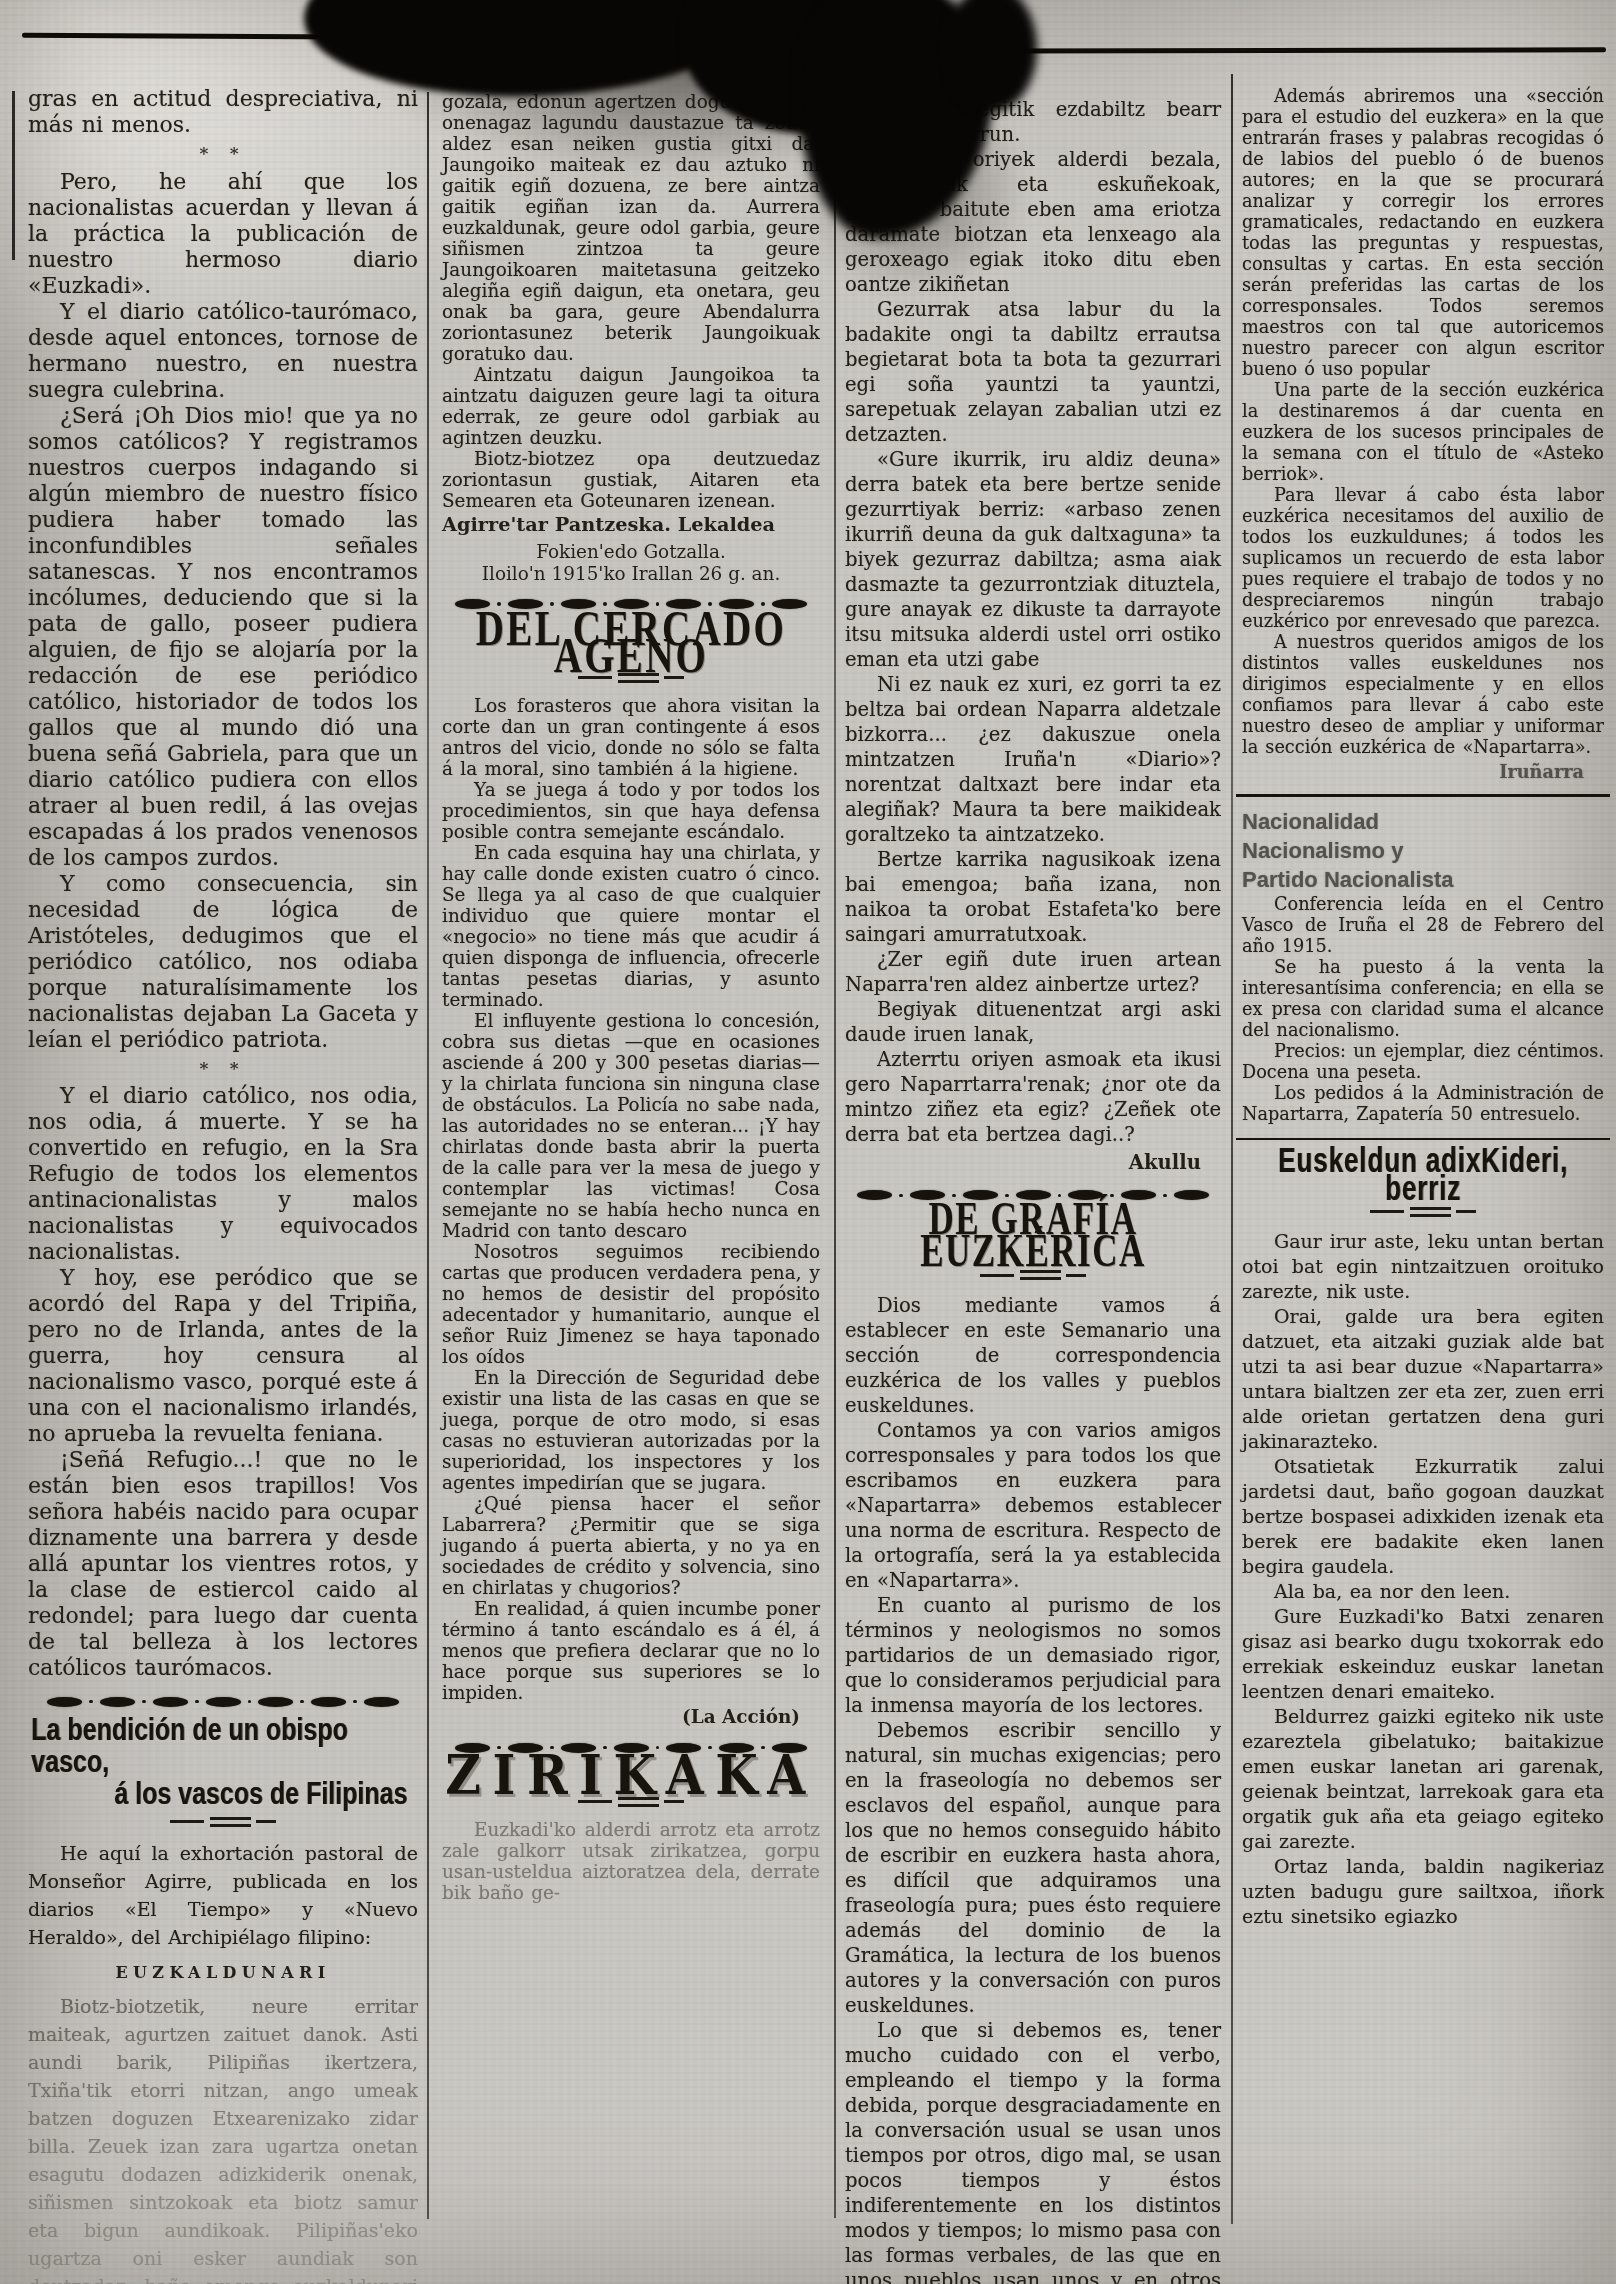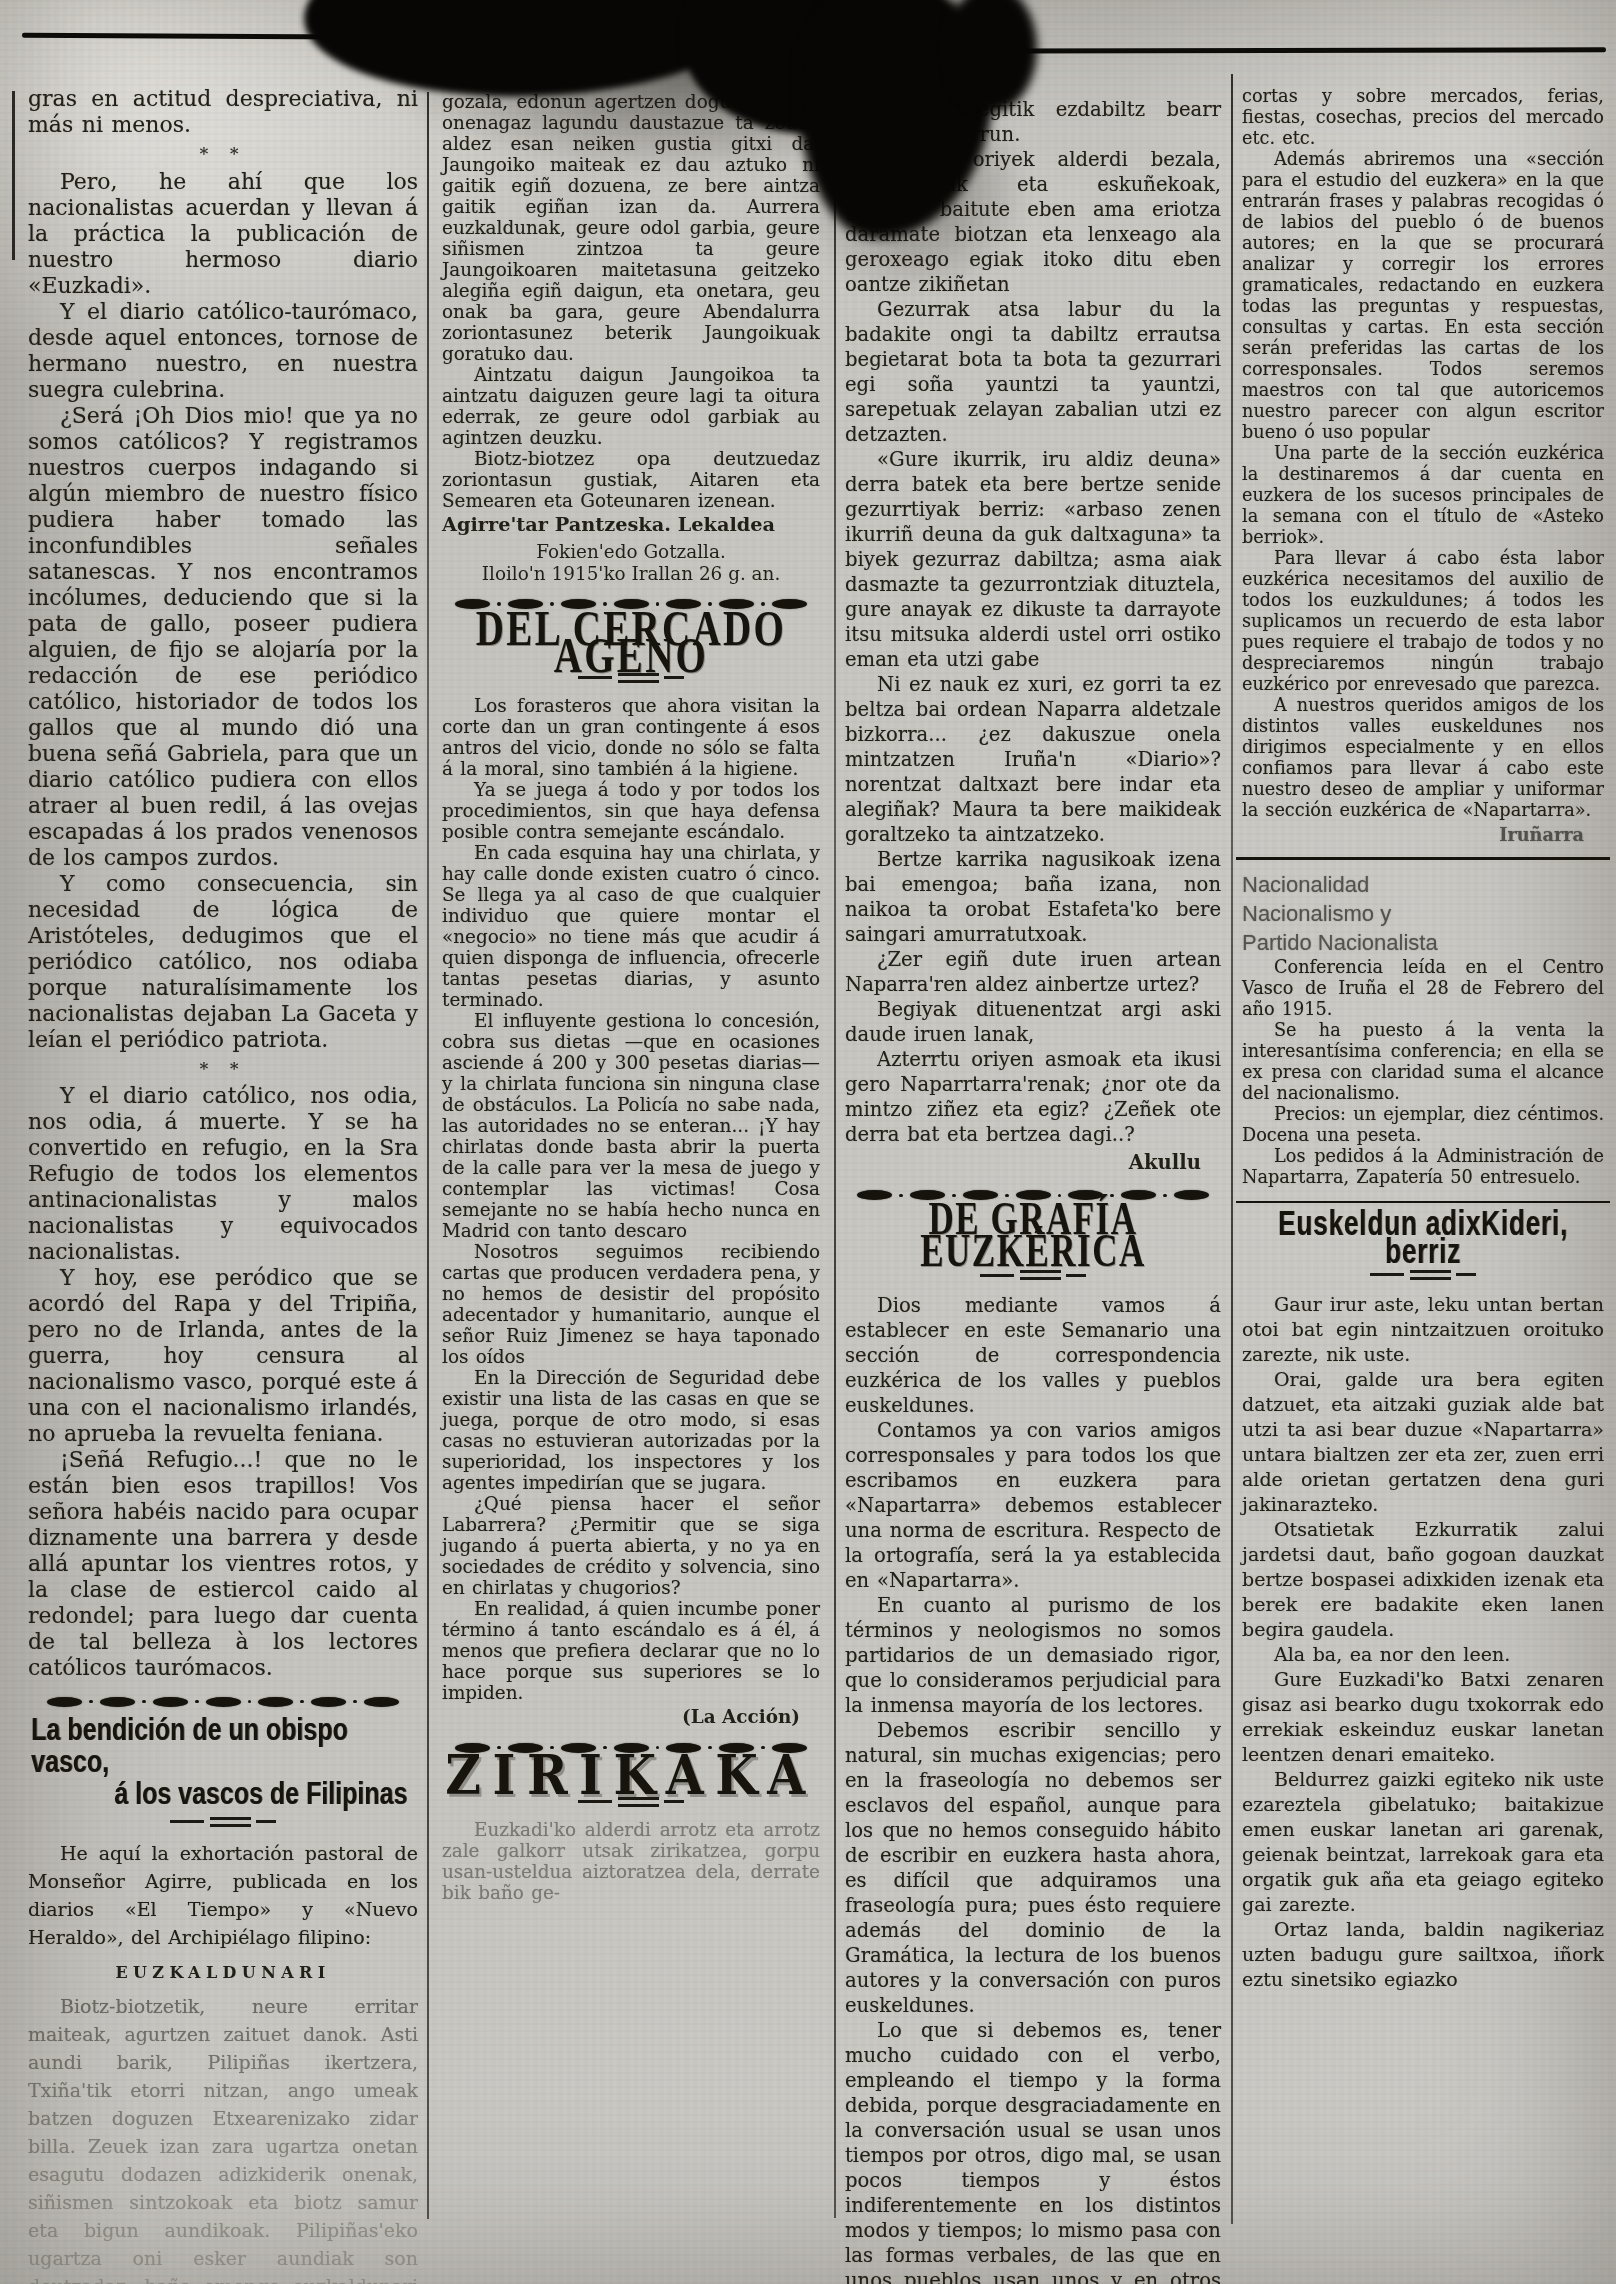--- a/index.html
+++ b/index.html
@@ -67,21 +67,21 @@
   .grafia{font-family:"Liberation Serif",serif;font-size:35px;letter-spacing:1.5px;transform:scale(1.0,1.3);margin:9.2px 0 0;text-shadow:0.8px 0.8px 0 rgba(23,20,13,.35);}
   .zirikaka{font-family:"DejaVu Serif",serif;font-size:49px;letter-spacing:11.5px;transform:scaleY(1.12);margin:12.3px 0 3.1px;text-shadow:2.3px 2.3px 0 rgba(23,20,13,.3);}
   .euskeldun{font-family:"Liberation Sans",sans-serif;font-size:27px;letter-spacing:0.8px;transform:scale(.97,1.32);margin:14px 0 1.5px;text-shadow:0.8px 0 0 rgba(23,20,13,.6);}
   .bend{font-family:"Liberation Sans",sans-serif;font-size:25px;transform:scaleY(1.22);text-shadow:0.8px 0 0 rgba(23,20,13,.6);}
   .bend.l1{text-align:left;padding-left:3.1px;margin:12.3px 0 1.5px;}
   .bend.l2{text-align:right;padding-right:10.7px;margin:9.2px 0 1.5px;}
   .sig{font-weight:bold;text-align:right;text-indent:0;padding-right:20px;margin:3.1px 0 6.1px;}
   .sig.cen{text-align:left;padding:0;font-size:1.05em;}
   .centerline{text-align:center;text-indent:0;margin:0.8px 0;}
   .caps{font-weight:bold;letter-spacing:5.4px;font-size:16px;margin:9.2px 0 6.1px;}
-  .subhead{font-family:"Liberation Sans",sans-serif;font-weight:normal;font-size:22px;text-indent:0;text-align:left;line-height:29px;}
+  .subhead{font-family:"Liberation Sans",sans-serif;font-weight:bold;font-size:22px;text-indent:0;text-align:left;line-height:29px;}
   .subhead.cen{text-align:left;}
   .subhead.right{text-align:left;padding-right:4.6px;}
 </style>
 </head>
 <body>
 
 <div class="page">
   <div class="rule-top rt-left"></div>
   <div class="rule-top rt-right"></div>
   <div class="blot-halo"></div>
@@ -224,21 +224,20 @@
         <span class="d2"></span>
         <span class="d3"></span>
       </div>
       <p class="para">Dios mediante vamos á establecer en este Semanario una sección de correspondencia euzkérica de los valles y pueblos euskeldunes.</p>
       <p class="para">Contamos ya con varios amigos corresponsales y para todos los que escribamos en euzkera para «Napartarra» debemos establecer una norma de escritura. Respecto de la ortografía, será la ya establecida en «Napartarra».</p>
       <p class="para">En cuanto al purismo de los términos y neologismos no somos partidarios de un demasiado rigor, que lo consideramos perjudicial para la inmensa mayoría de los lectores.</p>
       <p class="para">Debemos escribir sencillo y natural, sin muchas exigencias; pero en la fraseología no debemos ser esclavos del español, aunque para los que no hemos conseguido hábito de escribir en euzkera hasta ahora, es difícil que adquiramos una fraseología pura; pues ésto requiere además del dominio de la Gramática, la lectura de los buenos autores y la conversación con puros euskeldunes.</p>
       <p class="para">Lo que si debemos es, tener mucho cuidado con el verbo, empleando el tiempo y la forma debida, porque desgraciadamente en la conversación usual se usan unos tiempos por otros, digo mal, se usan pocos tiempos y éstos indiferentemente en los distintos modos y tiempos; lo mismo pasa con las formas verbales, de las que en unos pueblos usan unos y en otros otras; procuremos recogerlas todas.</p>
     </div>
   <div id="col4" class="col">
-      <p class="para cont">cortas y sobre mercados, ferias, fiestas, cosechas, precios del mercado etc. etc.</p>
       <p class="para">Además abriremos una «sección para el estudio del euzkera» en la que entrarán frases y palabras recogidas ó de labios del pueblo ó de buenos autores; en la que se procurará analizar y corregir los errores gramaticales, redactando en euzkera todas las preguntas y respuestas, consultas y cartas. En esta sección serán preferidas las cartas de los corresponsales. Todos seremos maestros con tal que autoricemos nuestro parecer con algun escritor bueno ó uso popular</p>
       <p class="para">Una parte de la sección euzkérica la destinaremos á dar cuenta en euzkera de los sucesos principales de la semana con el título de «Asteko berriok».</p>
       <p class="para">Para llevar á cabo ésta labor euzkérica necesitamos del auxilio de todos los euzkuldunes; á todos les suplicamos un recuerdo de esta labor pues requiere el trabajo de todos y no despreciaremos ningún trabajo euzkérico por enrevesado que parezca.</p>
       <p class="para">A nuestros queridos amigos de los distintos valles euskeldunes nos dirigimos especialmente y en ellos confiamos para llevar á cabo este nuestro deseo de ampliar y uniformar la sección euzkérica de «Napartarra».</p>
       <div class="sig worn">Iruñarra</div>
       <div class="colrule"></div>
       <div class="subhead worn">Nacionalidad</div>
       <div class="subhead cen worn">Nacionalismo y</div>
       <div class="subhead right worn">Partido Nacionalista</div>
       <p class="para">Conferencia leída en el Centro Vasco de Iruña el 28 de Febrero del año 1915.</p>

